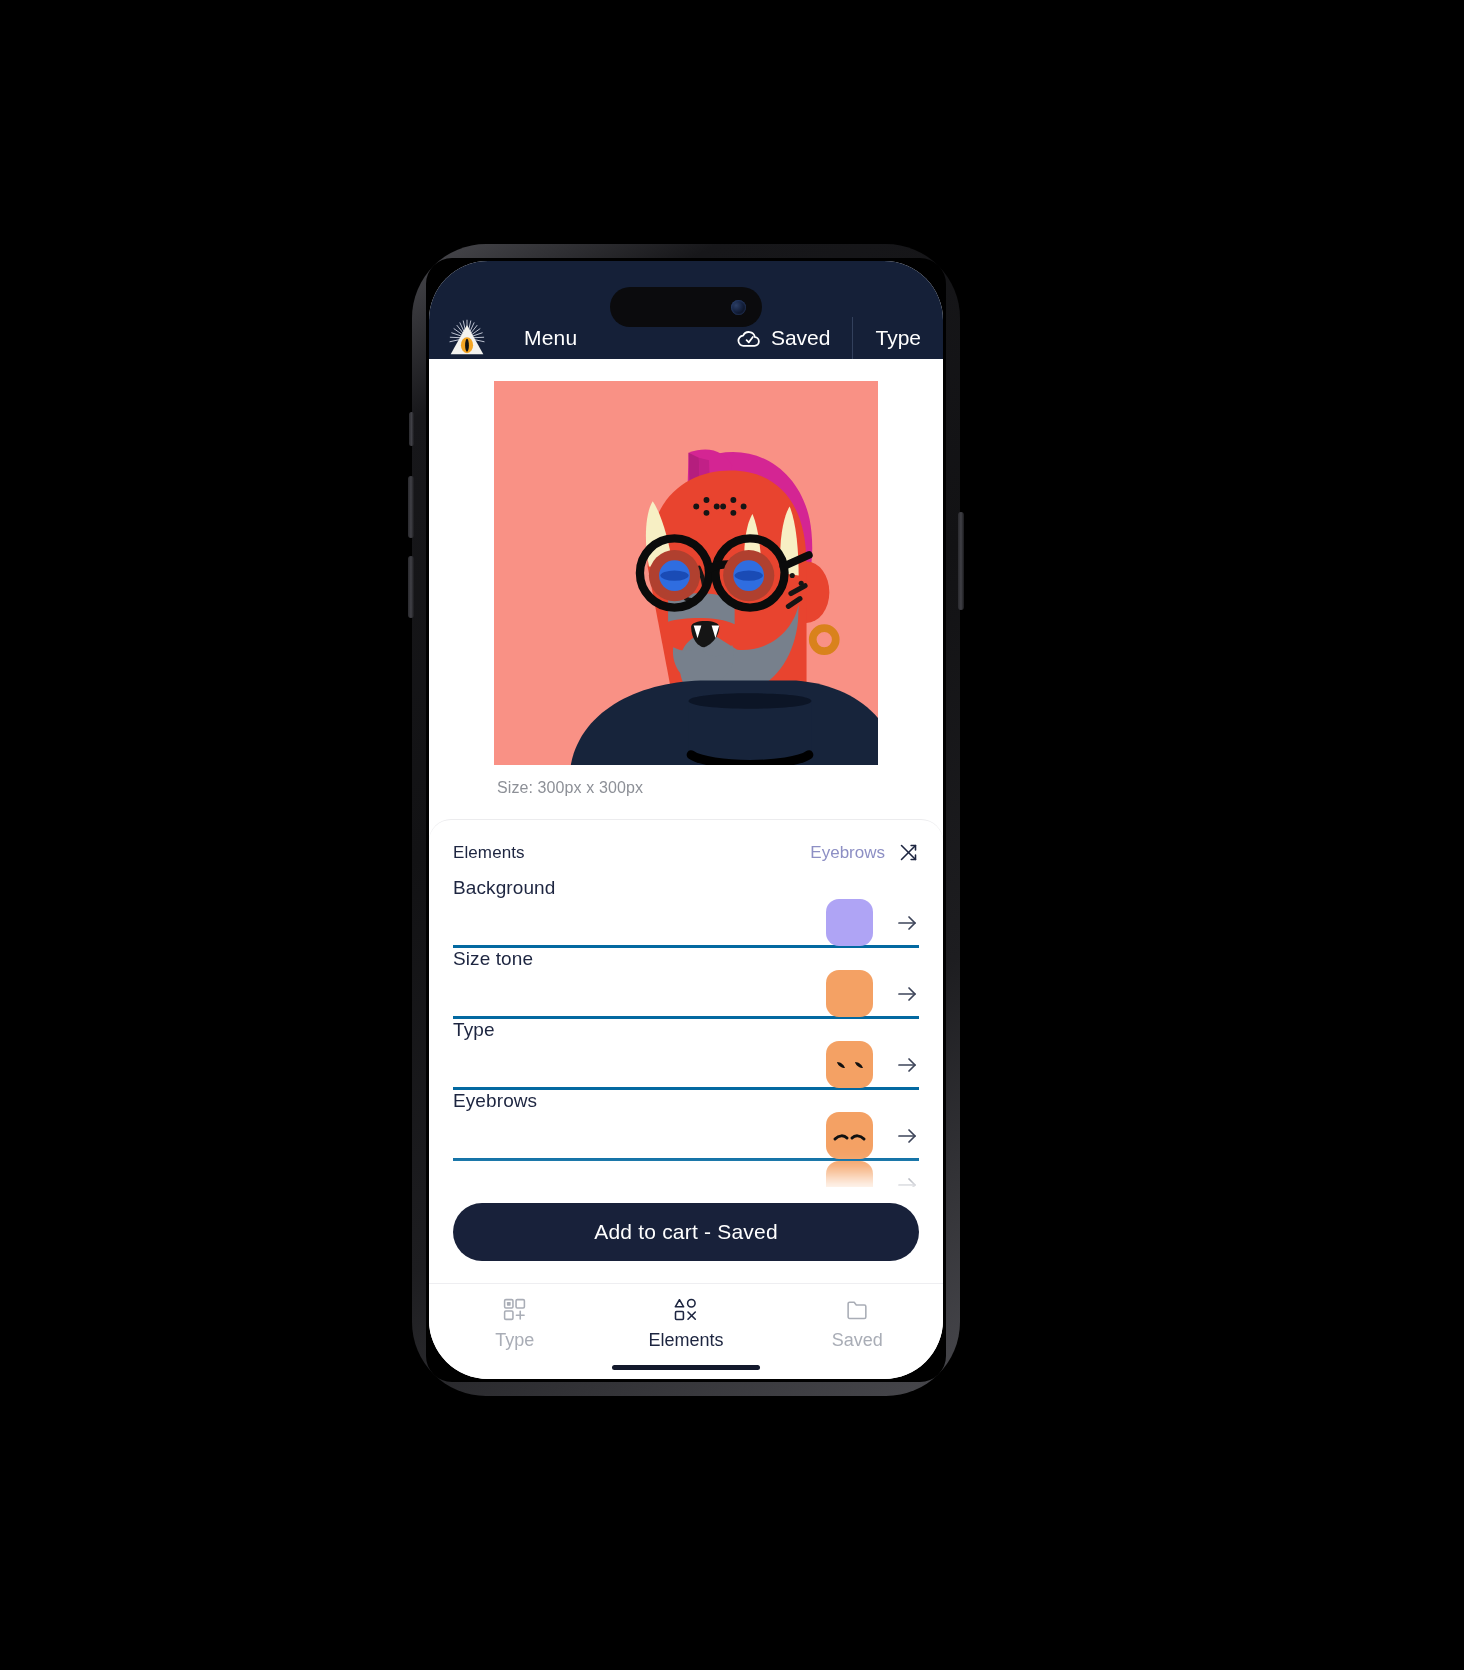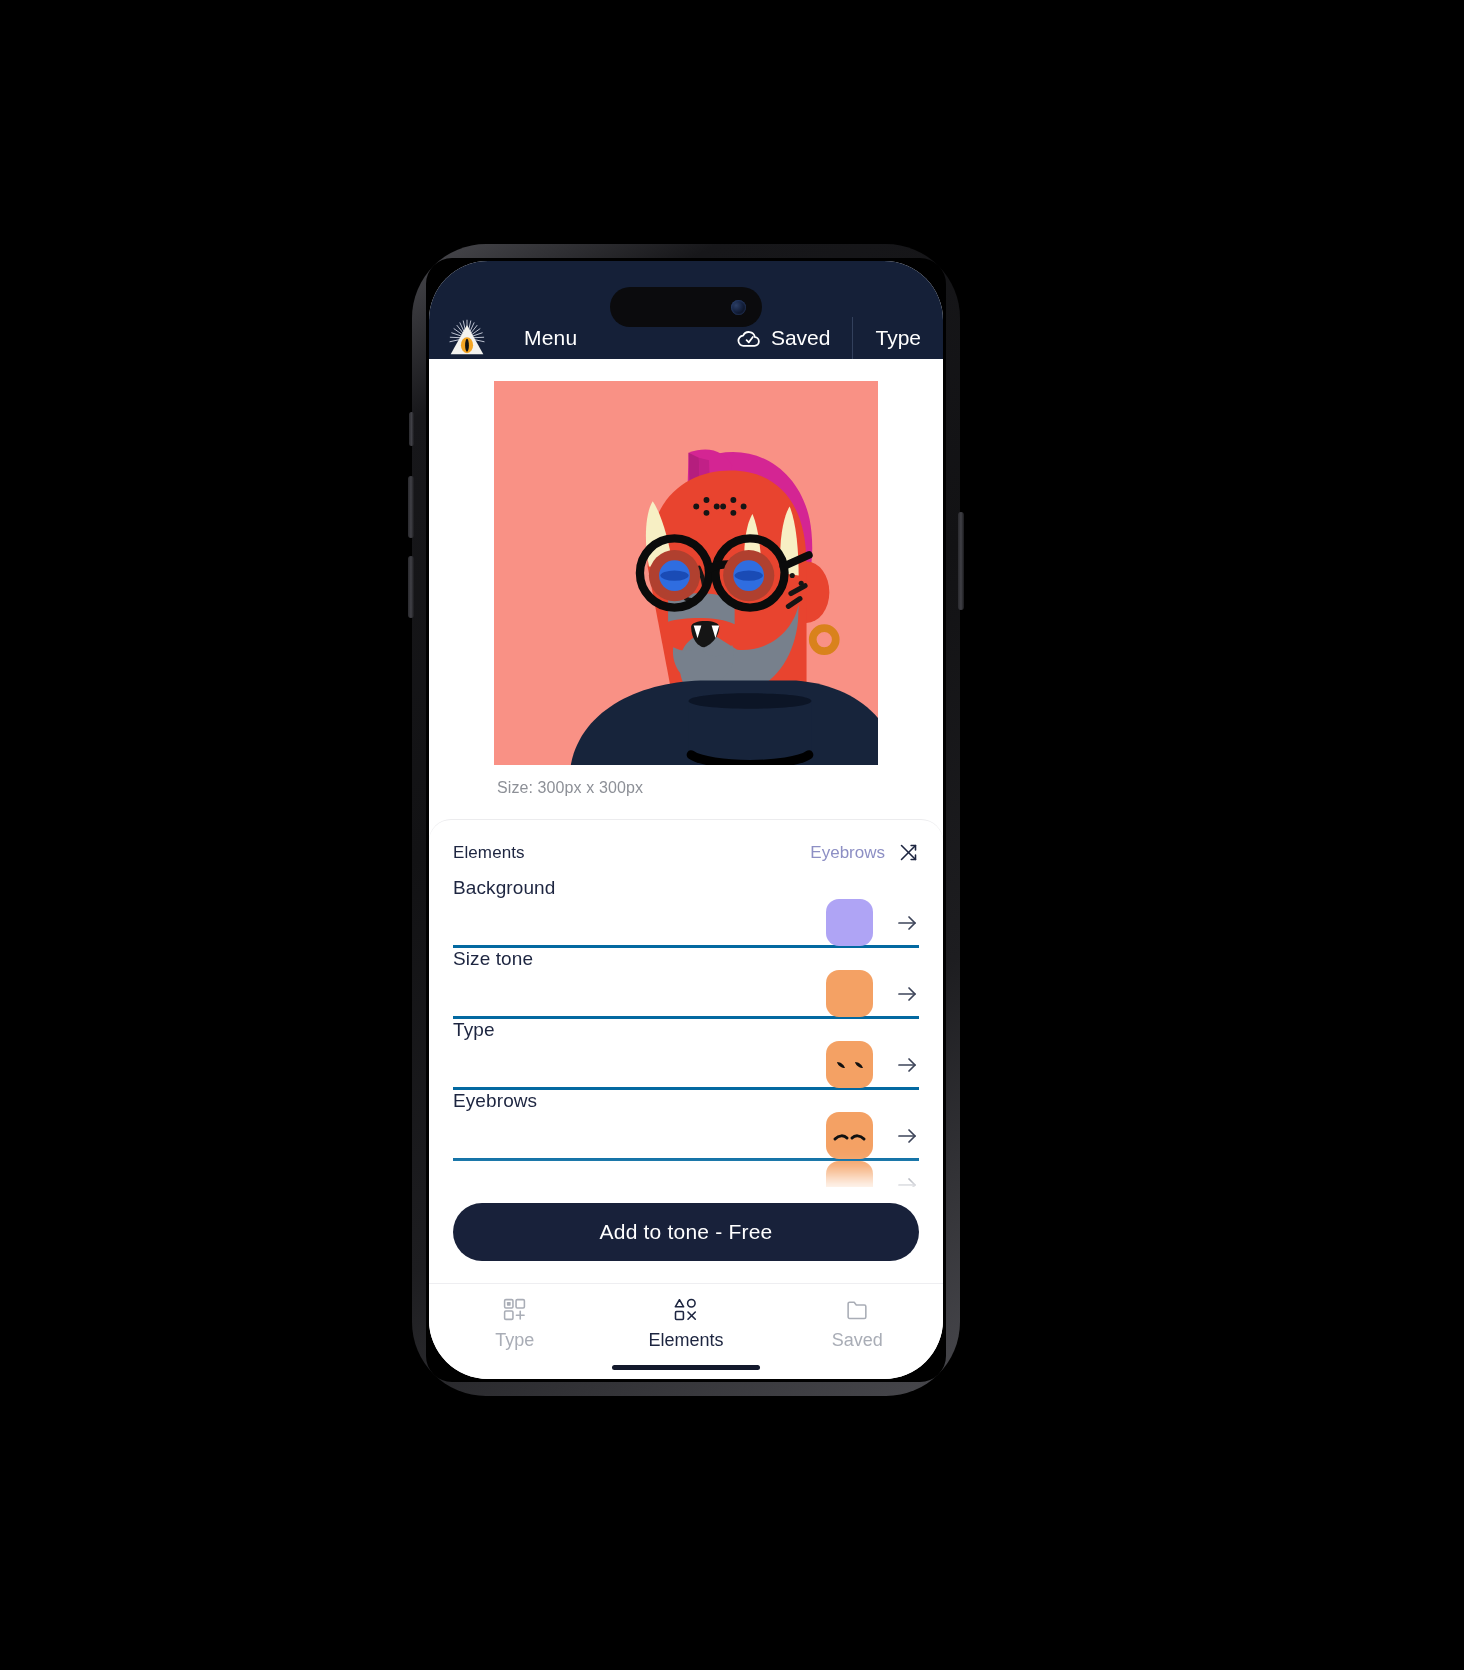--- a/index.html
+++ b/index.html
@@ -481,21 +481,21 @@
                       <line x1="4" y1="12" x2="20" y2="12"></line>
                       <polyline points="14,6 20,12 14,18"></polyline>
                     </svg>
                 </span>
               </span>
             </div>
 
           </div>
 
           <div id="cart-zone">
-            <button id="add-cart-btn">Add to tone - Free</button>
+            <button id="add-cart-btn">Add to cart - Saved</button>
           </div>
         </div>
 
         <div id="tabbar">
           <div class="tab">
             <span style="display:flex">
               <svg width="25" height="25" viewBox="0 0 24 24" fill="none" stroke="#a9adb6" stroke-width="1.5">
                 <rect x="2.5" y="2.5" width="8" height="8" rx="1.2"></rect>
                 <rect x="4.7" y="4.7" width="3.6" height="3.6" rx=".6" fill="#a9adb6" stroke="none"></rect>
                 <rect x="13.5" y="2.5" width="8" height="8" rx="1.2"></rect>

